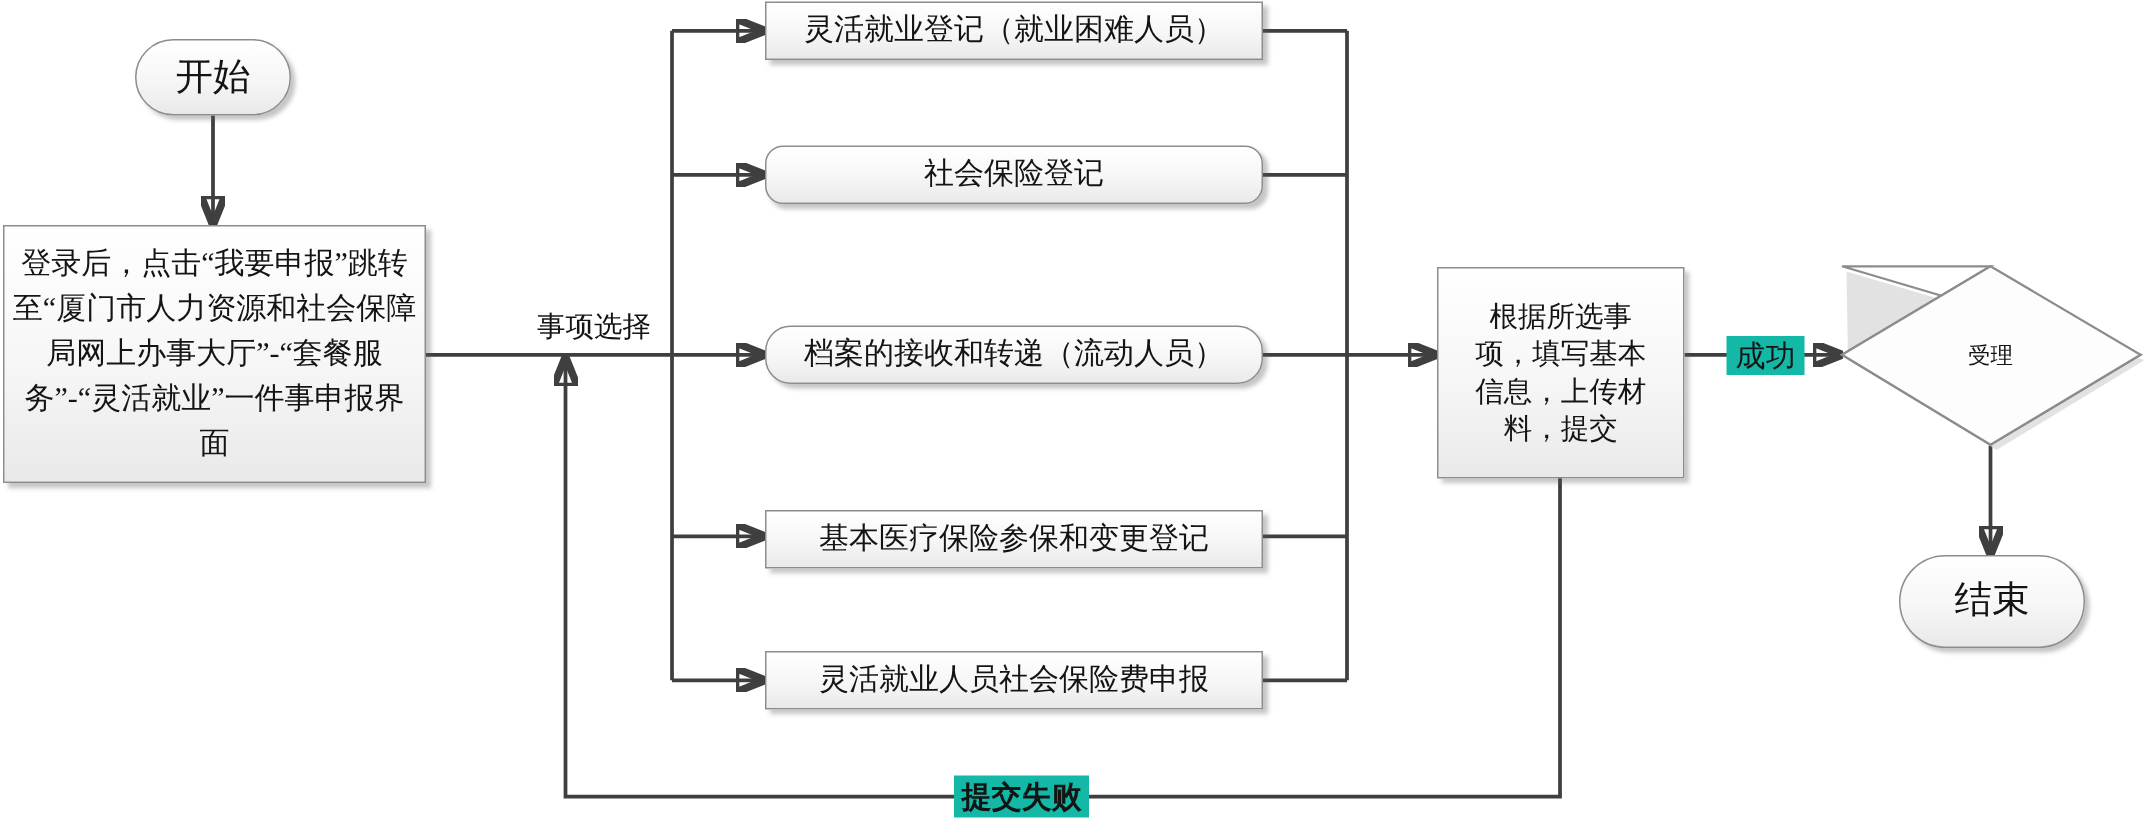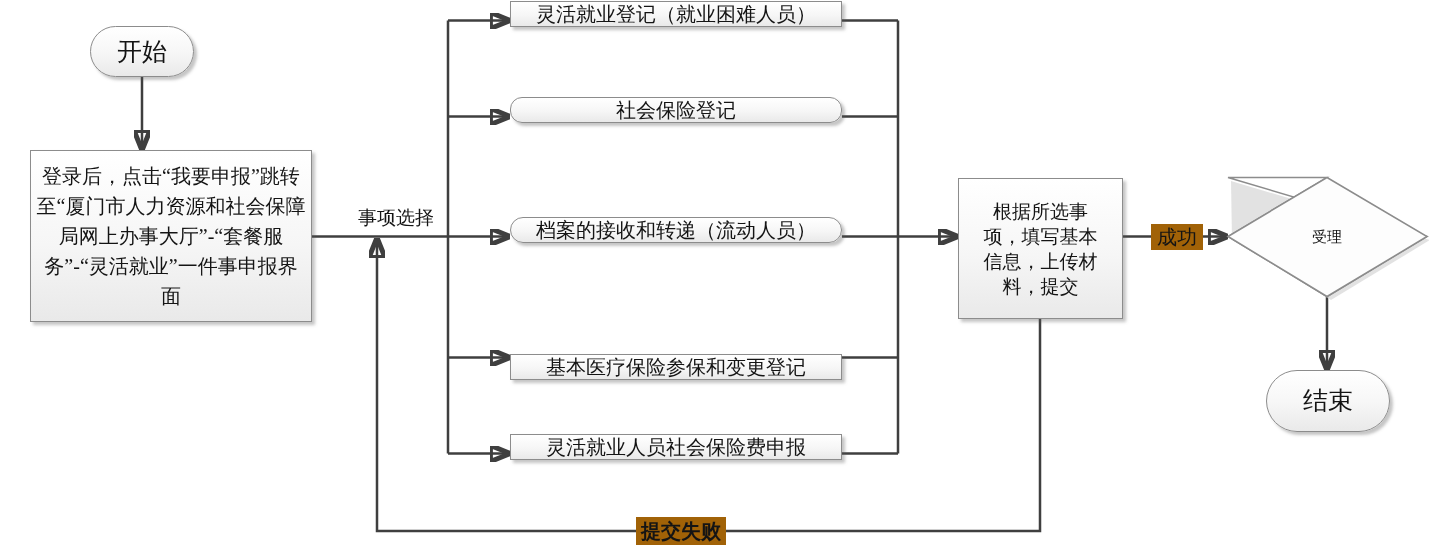--- a/index.html
+++ b/index.html
@@ -27,42 +27,42 @@
     display:flex;align-items:center;justify-content:center;
     text-align:center;
     background:linear-gradient(180deg,var(--fill-top) 0%,#f6f6f6 55%,var(--fill-bottom) 100%);
     border:1px solid var(--node-border);
     box-shadow:3px 3px 3px rgba(90,90,90,0.35);
     box-sizing:border-box;
     line-height:1.35;
   }
   .stadium{border-radius:26px;font-size:25px;}
   .opt{
-    left:510px;width:332px;height:26px;font-size:20px;
+    left:510px;width:332px;height:39px;font-size:20px;
     white-space:nowrap;
   }
   .login{
     left:2px;top:150px;width:282px;height:172px;
-    font-size:20px;line-height:30px;padding:2px 5px;margin-left:28px;
+    font-size:20px;line-height:30px;padding:2px 5px;
   }
   .process{
     left:958px;top:178px;width:165px;height:141px;
     font-size:19px;line-height:25px;padding:2px 20px;
   }
   .diamond-label{
     position:absolute;left:1252px;top:222px;width:150px;height:30px;
     display:flex;align-items:center;justify-content:center;
     font-size:15px;
   }
   .edge-label{
     position:absolute;
     display:flex;align-items:center;justify-content:center;
     font-size:20px;white-space:nowrap;
   }
-  .on-line{background:#a16207;}
+  .on-line{background:#14b8a6;}
 </style>
 </head>
 <body>
 
 <div class="canvas">
 
   <svg class="edges" viewBox="0 0 1429 548" aria-hidden="true">
     <defs>
       <marker id="arr" viewBox="0 0 10 8" refX="9.3" refY="4" markerWidth="20" markerHeight="16" orient="auto" markerUnits="userSpaceOnUse">
         <path d="M0,0 L10,4 L0,8 Z" fill="#2f2f2f"></path>
@@ -110,21 +110,21 @@
 
   <div class="node opt" style="top:1px;">
     <span>灵活就业登记（就业困难人员）</span>
   </div>
   <div class="node opt" style="top:97px;border-radius:12px;">
     <span>社会保险登记</span>
   </div>
   <div class="node opt" style="top:217px;border-radius:17px;">
     <span>档案的接收和转递（流动人员）</span>
   </div>
-  <div class="node opt" style="top:354px;justify-content:center;">
+  <div class="node opt" style="top:340px;justify-content:center;">
     <span>基本医疗保险参保和变更登记</span>
   </div>
   <div class="node opt" style="top:434px;">
     <span>灵活就业人员社会保险费申报</span>
   </div>
 
   <div class="node process">
     <span>根据所选事项，填写基本信息，上传材料，提交</span>
   </div>
 

